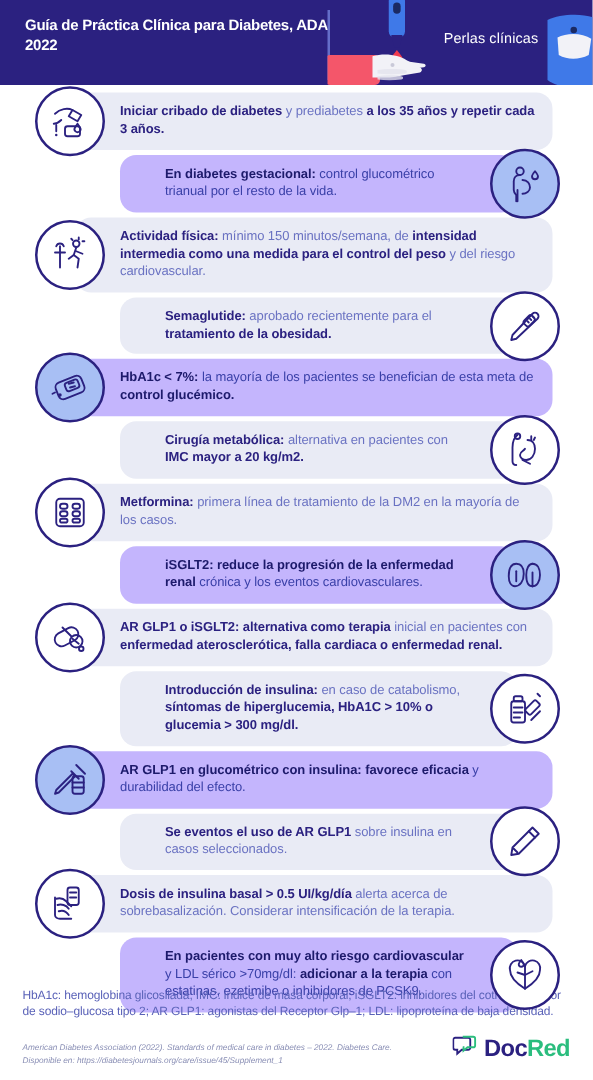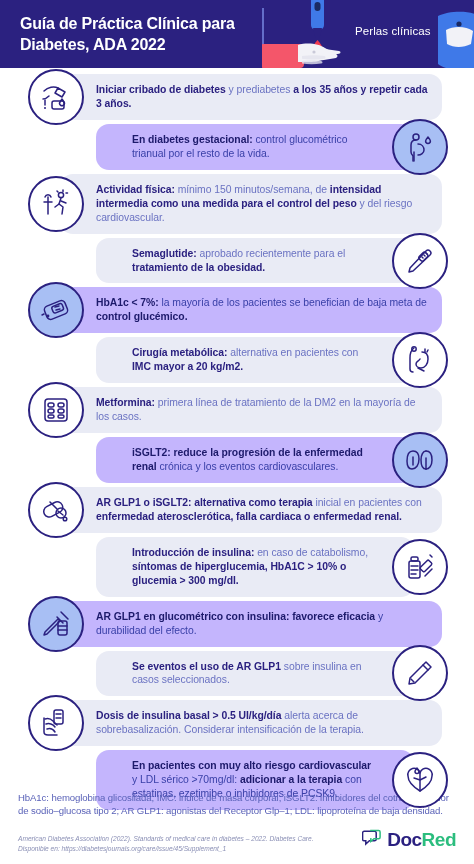--- a/index.html
+++ b/index.html
@@ -10,21 +10,21 @@
     -webkit-font-smoothing:antialiased;
   }
   .page{position:relative;width:474px;height:864px;}
 
   
   .header{
     position:relative;height:68px;background:#2b2180;overflow:hidden;
   }
   .header-title{
     position:absolute;left:20px;top:13px;width:250px;
-    color:#ffffff;font-size:16px;font-weight:bold;line-height:1.32;
+    color:#ffffff;font-size:12px;font-weight:bold;line-height:1.32;
     letter-spacing:-0.2px;
   }
   .header-divider{
     position:absolute;left:262px;top:8px;width:1.5px;height:56px;
     background:#6f7bd6;opacity:.85;
   }
   .header-sub{
     position:absolute;left:355px;top:25px;
     color:#ffffff;font-size:11.5px;font-weight:normal;letter-spacing:.1px;
   }
@@ -172,21 +172,21 @@
         <div class="badge">
           <svg width="32" height="32" viewBox="0 0 32 32">
             <path d="M5 27 l4 -1 l17 -16 a2.8 2.8 0 0 0 -4 -4 l-16 17 z" fill="none" stroke="#2b2180" stroke-width="1.5" stroke-linecap="round" stroke-linejoin="round"></path>
             <rect x="15" y="9" width="9" height="6" rx="2" transform="rotate(-45 19 12)" fill="none" stroke="#2b2180" stroke-width="1.5" stroke-linecap="round" stroke-linejoin="round"></rect>
             <path d="M18 12 l1 1 M20 10 l1 1 M22 8 l1 1" fill="none" stroke="#2b2180" stroke-width="1.5" stroke-linecap="round" stroke-linejoin="round"></path>
           </svg>
         </div>
       </div>
       <div class="row left">
         <div class="card blue">
-          <p><b>HbA1c &lt; 7%:</b><span> la mayoría de los pacientes se benefician de baja meta de </span><b>control glucémico.</b></p>
+          <p><b>HbA1c &lt; 7%:</b><span> la mayoría de los pacientes se benefician de esta meta de </span><b>control glucémico.</b></p>
         </div>
         <div class="badge tint">
           <svg width="32" height="32" viewBox="0 0 32 32">
             <rect x="5" y="9" width="22" height="14" rx="4" transform="rotate(-22 16 16)" fill="none" stroke="#2b2180" stroke-width="1.5" stroke-linecap="round" stroke-linejoin="round"></rect>
             <rect x="12" y="11" width="11" height="7" rx="2" transform="rotate(-22 17 14)" fill="none" stroke="#2b2180" stroke-width="1.5" stroke-linecap="round" stroke-linejoin="round"></rect>
             <path d="M4 20 l-2 1" fill="none" stroke="#2b2180" stroke-width="1.5" stroke-linecap="round" stroke-linejoin="round"></path>
             <circle cx="8" cy="22" r="1.4" fill="#2b2180"></circle>
             <path d="M15 13 l4 -1 M16 16 l4 -1" fill="none" stroke="#2b2180" stroke-width="1.5" stroke-linecap="round" stroke-linejoin="round"></path>
           </svg>
         </div>

